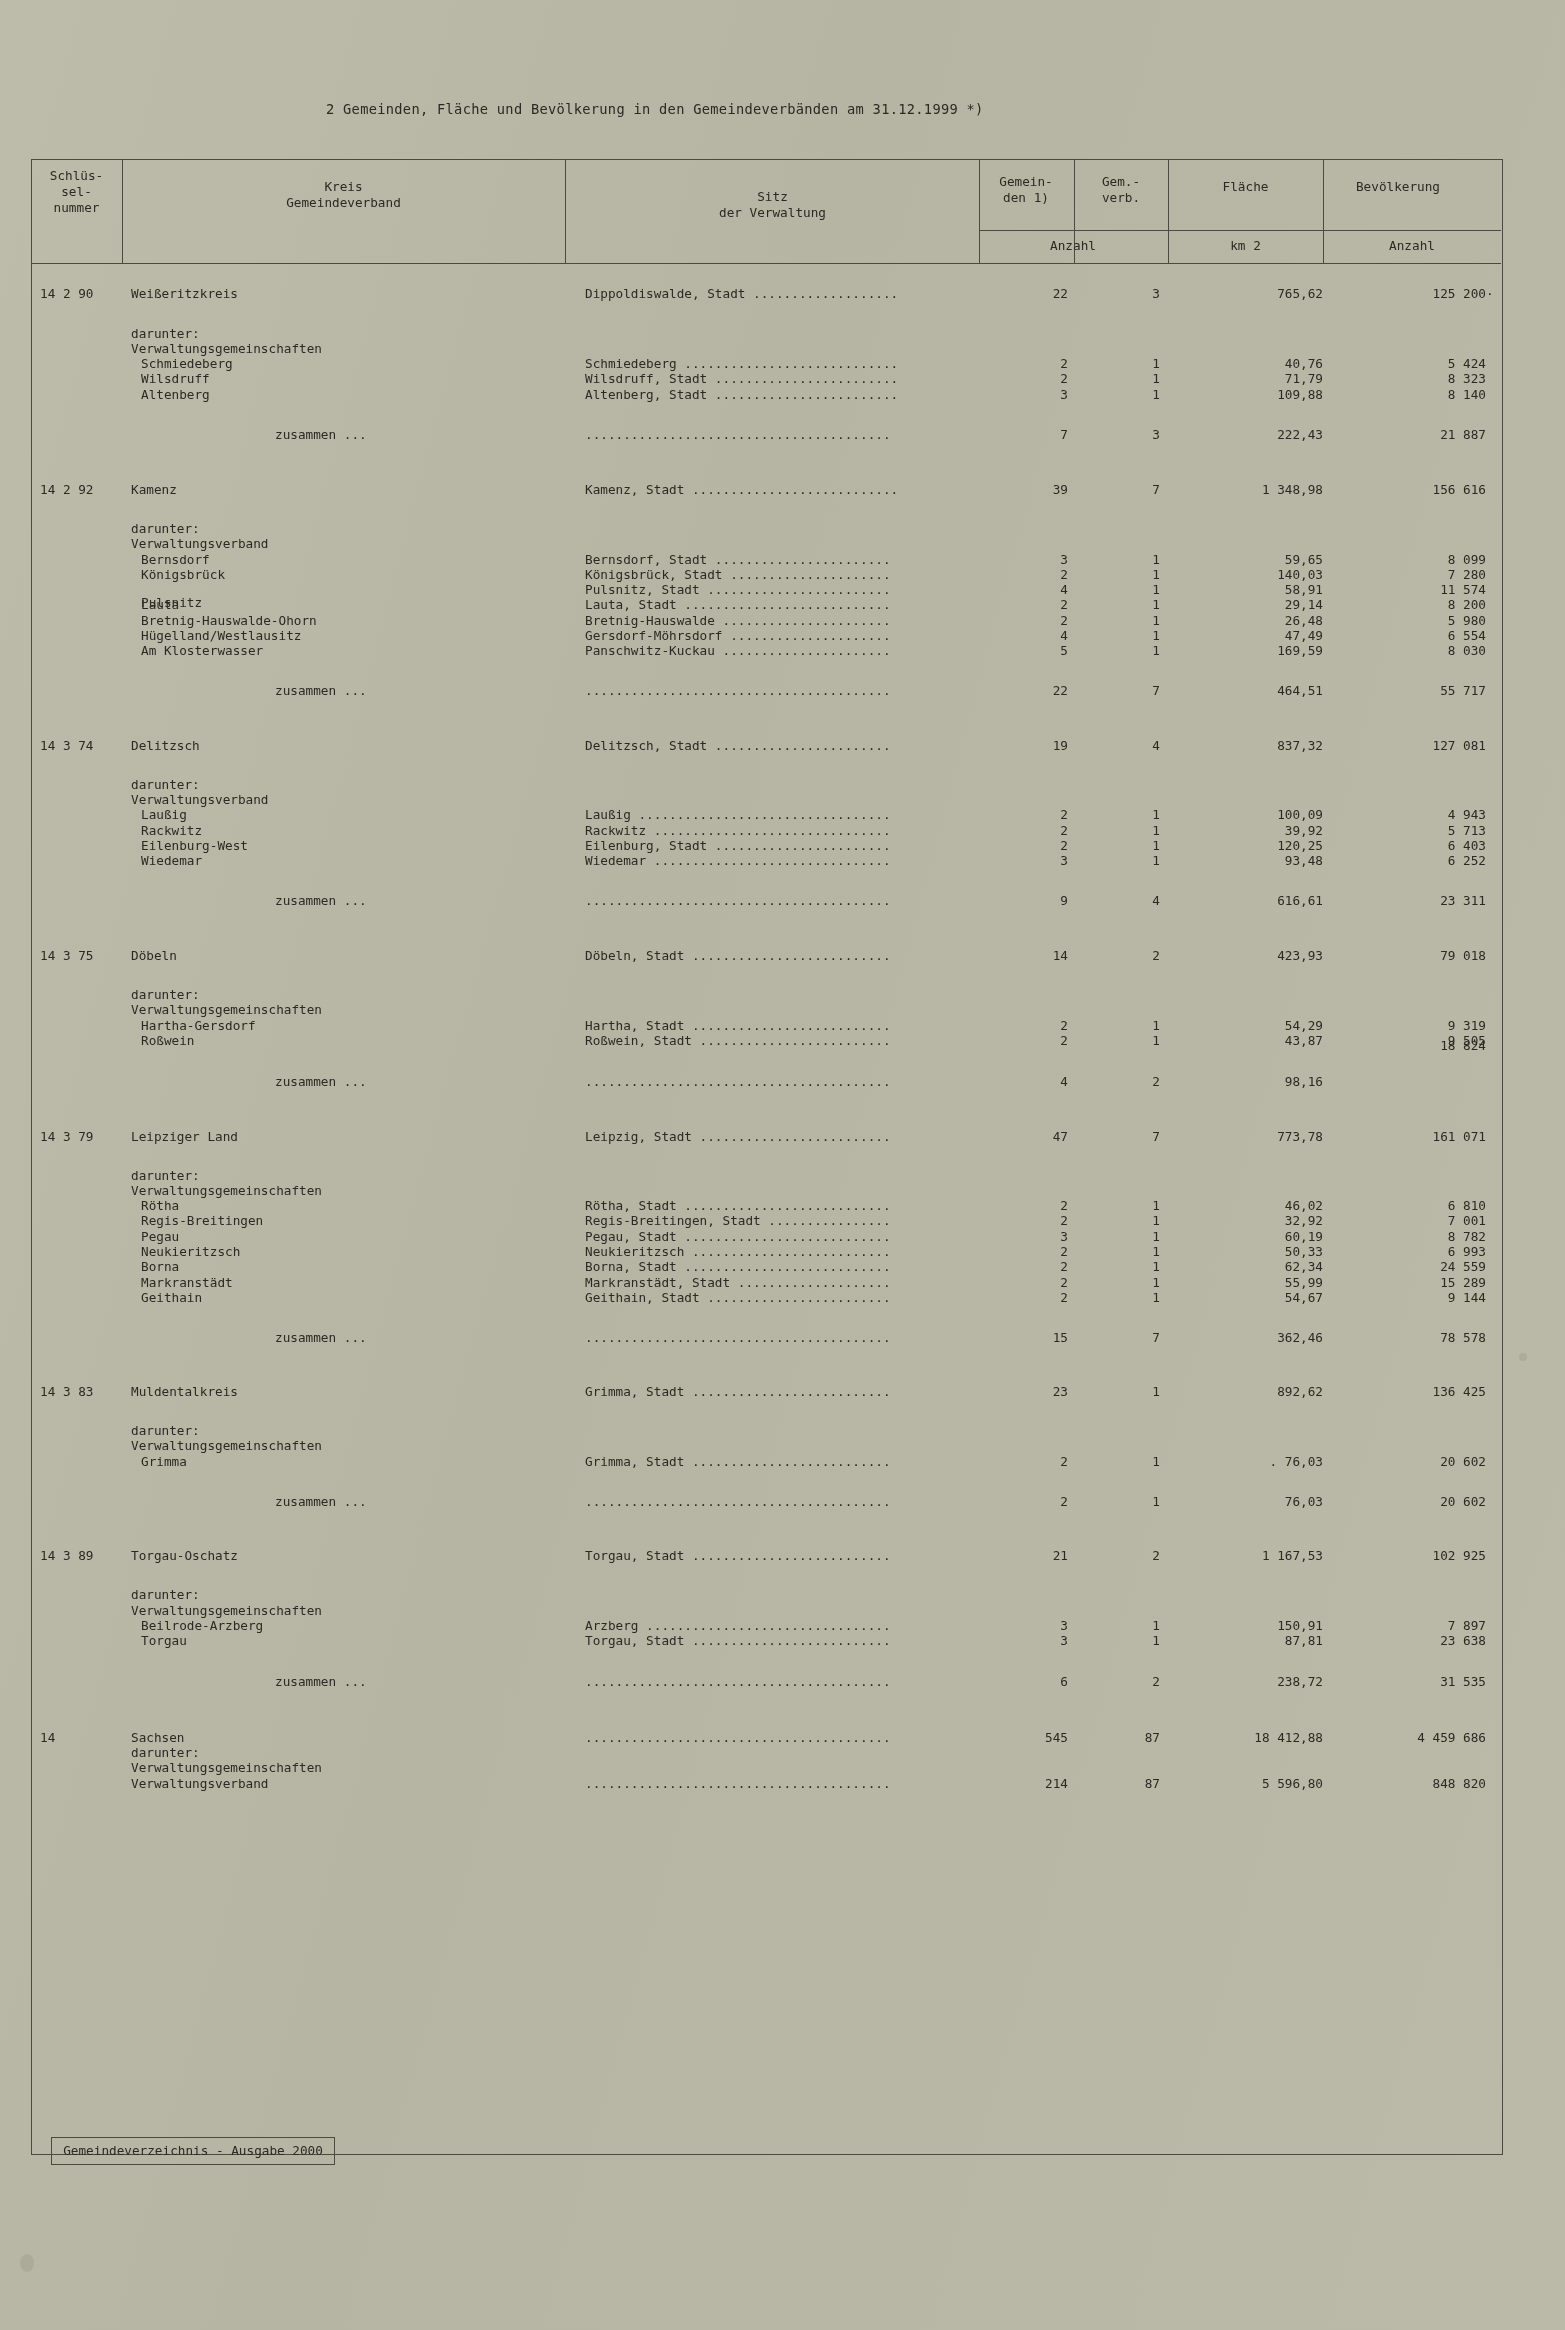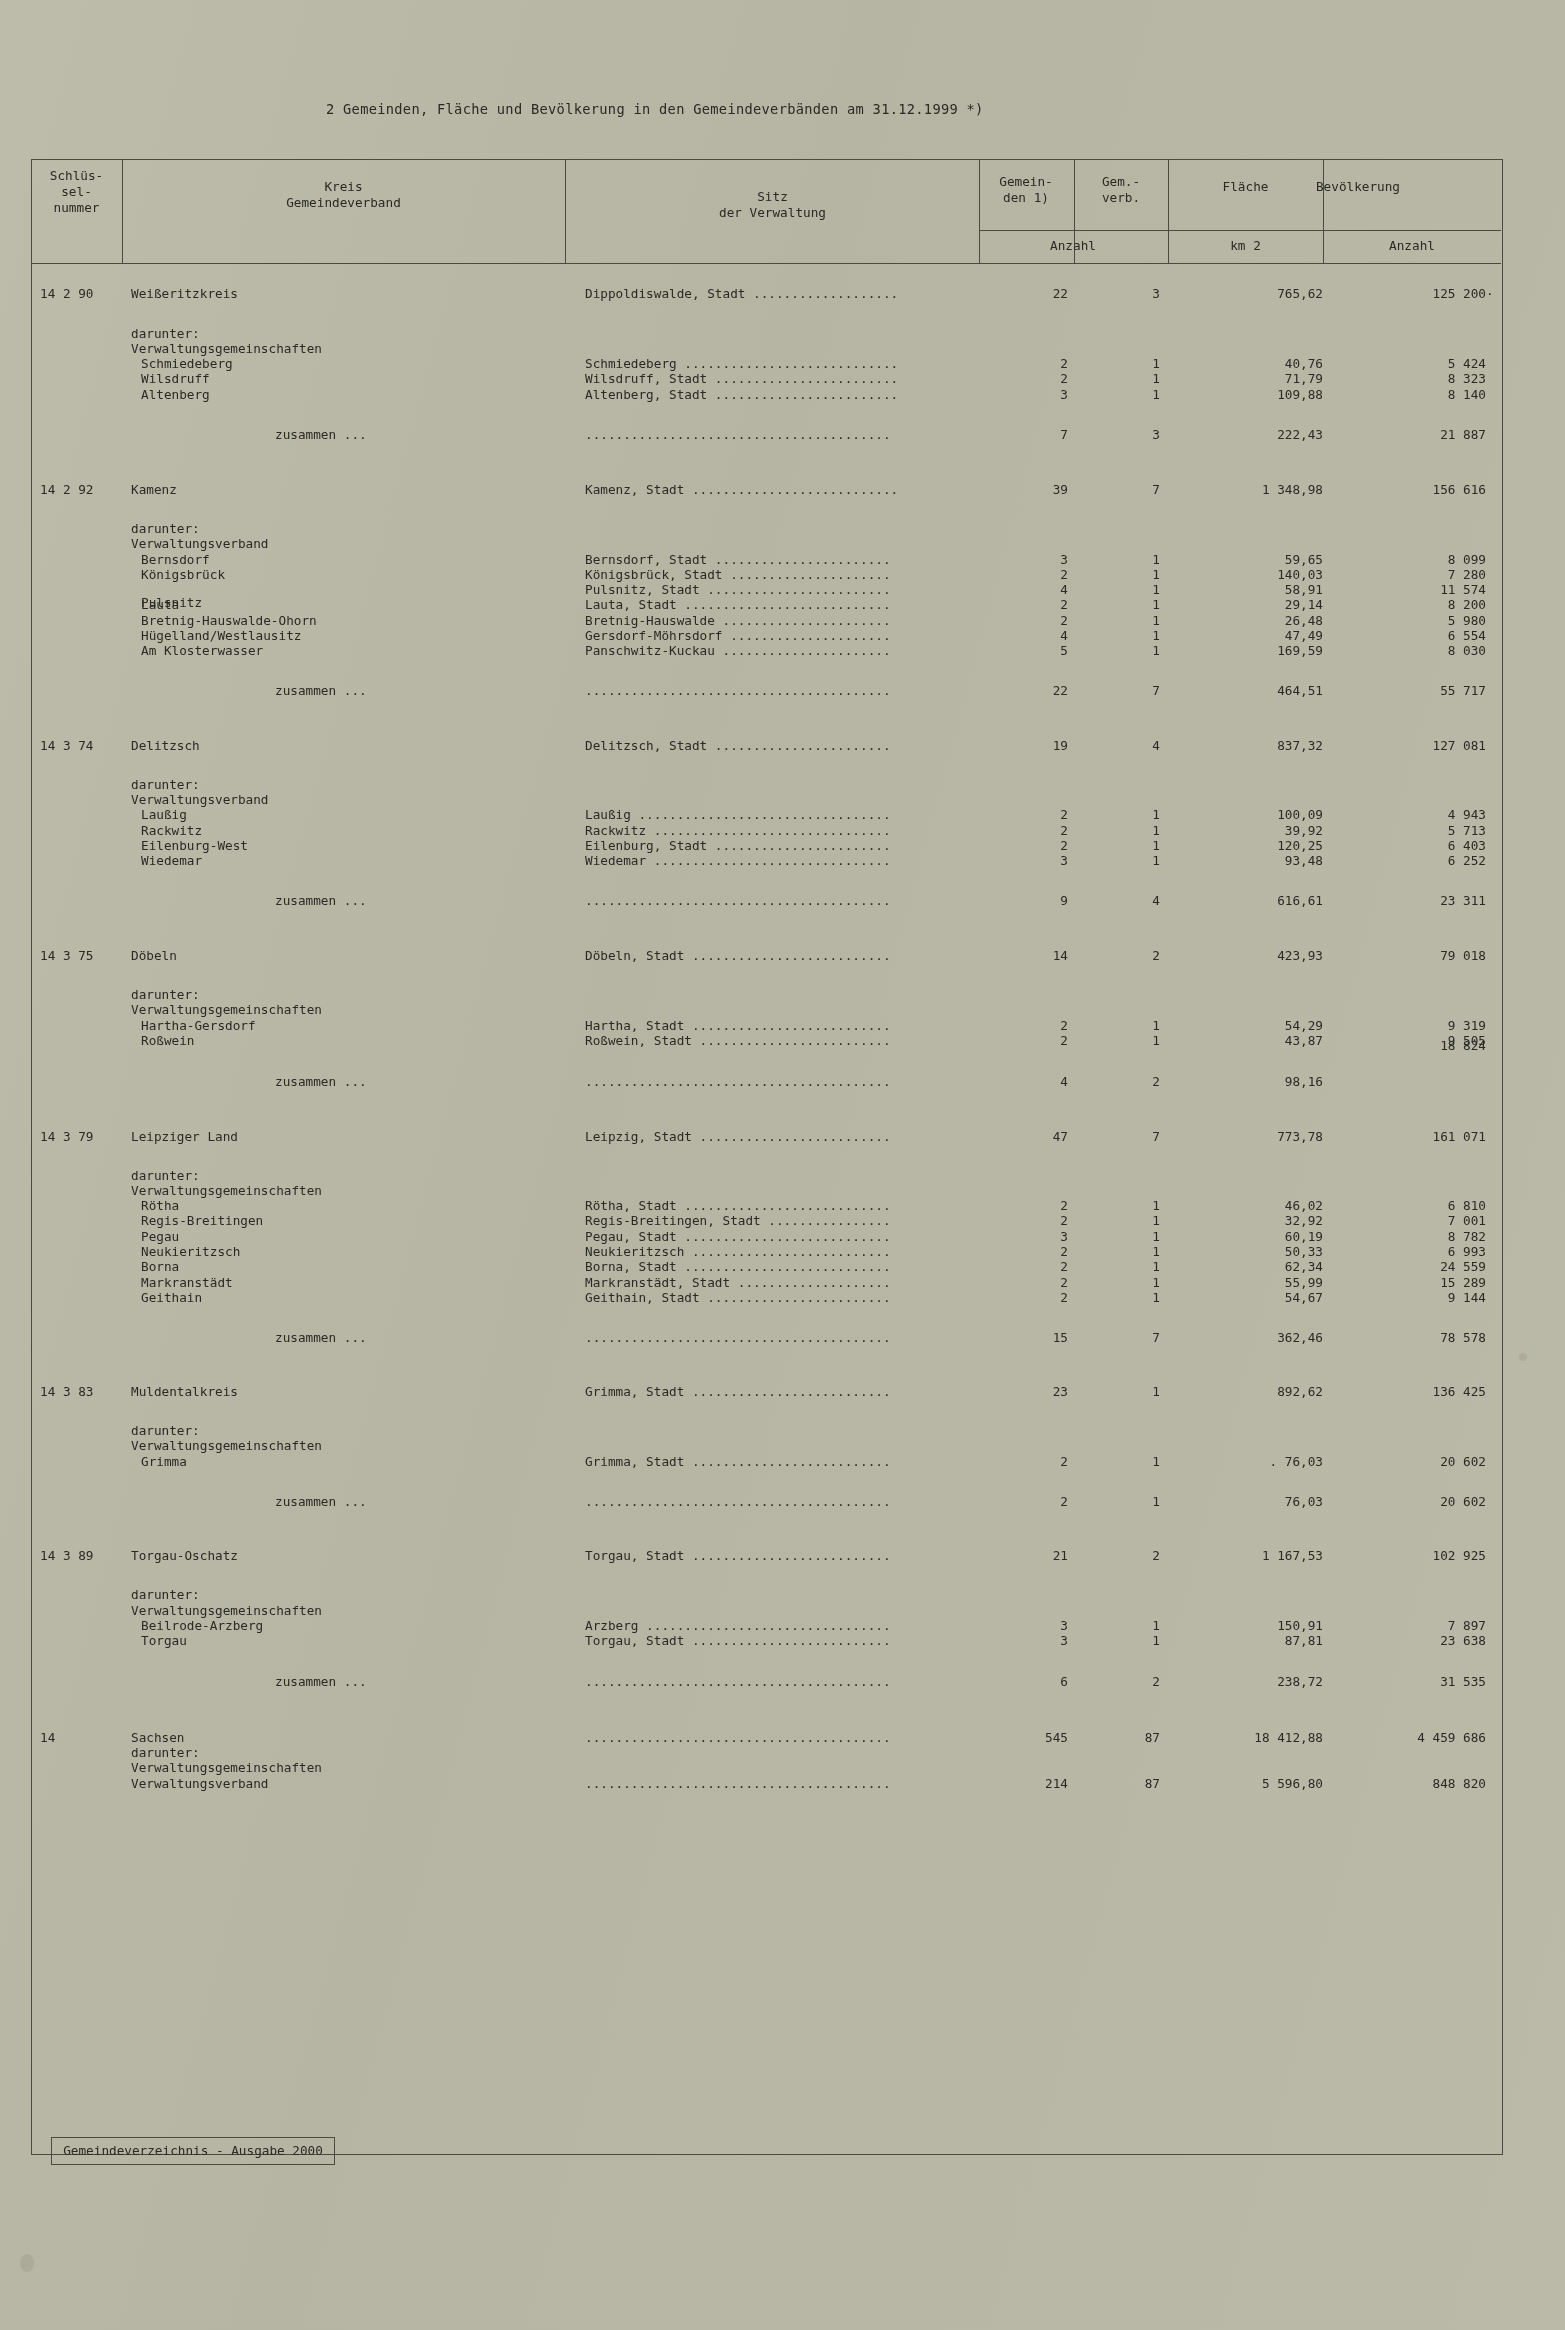--- a/index.html
+++ b/index.html
@@ -142,21 +142,21 @@
 nummer</div>
   <div class="hdr-cell" style="left:122px;top:179px;width:443px;">Kreis
 Gemeindeverband</div>
   <div class="hdr-cell" style="left:565px;top:189px;width:415px;">Sitz
 der Verwaltung</div>
   <div class="hdr-cell" style="left:979px;top:174px;width:94px;">Gemein-
 den 1)</div>
   <div class="hdr-cell" style="left:1074px;top:174px;width:94px;">Gem.-
 verb.</div>
   <div class="hdr-cell" style="left:1168px;top:179px;width:155px;">Fläche</div>
-  <div class="hdr-cell" style="left:1283px;top:179px;width:150px;">Bevölkerung</div>
+  <div class="hdr-cell" style="left:1323px;top:179px;width:150px;">Bevölkerung</div>
 
   <div class="hdr-sub" style="left:979px;top:238px;width:188px;">Anzahl</div>
   <div class="hdr-sub" style="left:1168px;top:238px;width:155px;">km 2</div>
   <div class="hdr-sub" style="left:1323px;top:238px;width:178px;">Anzahl</div>
 
   <div class="row c-key" style="top:286px;">14 2 90</div>
   <div class="row c-name" style="top:286px;">Weißeritzkreis</div>
   <div class="row c-sitz" style="top:286px;">Dippoldiswalde, Stadt ...................</div>
   <div class="row c-gem" style="top:286px;">22</div>
   <div class="row c-verb" style="top:286px;">3</div>

